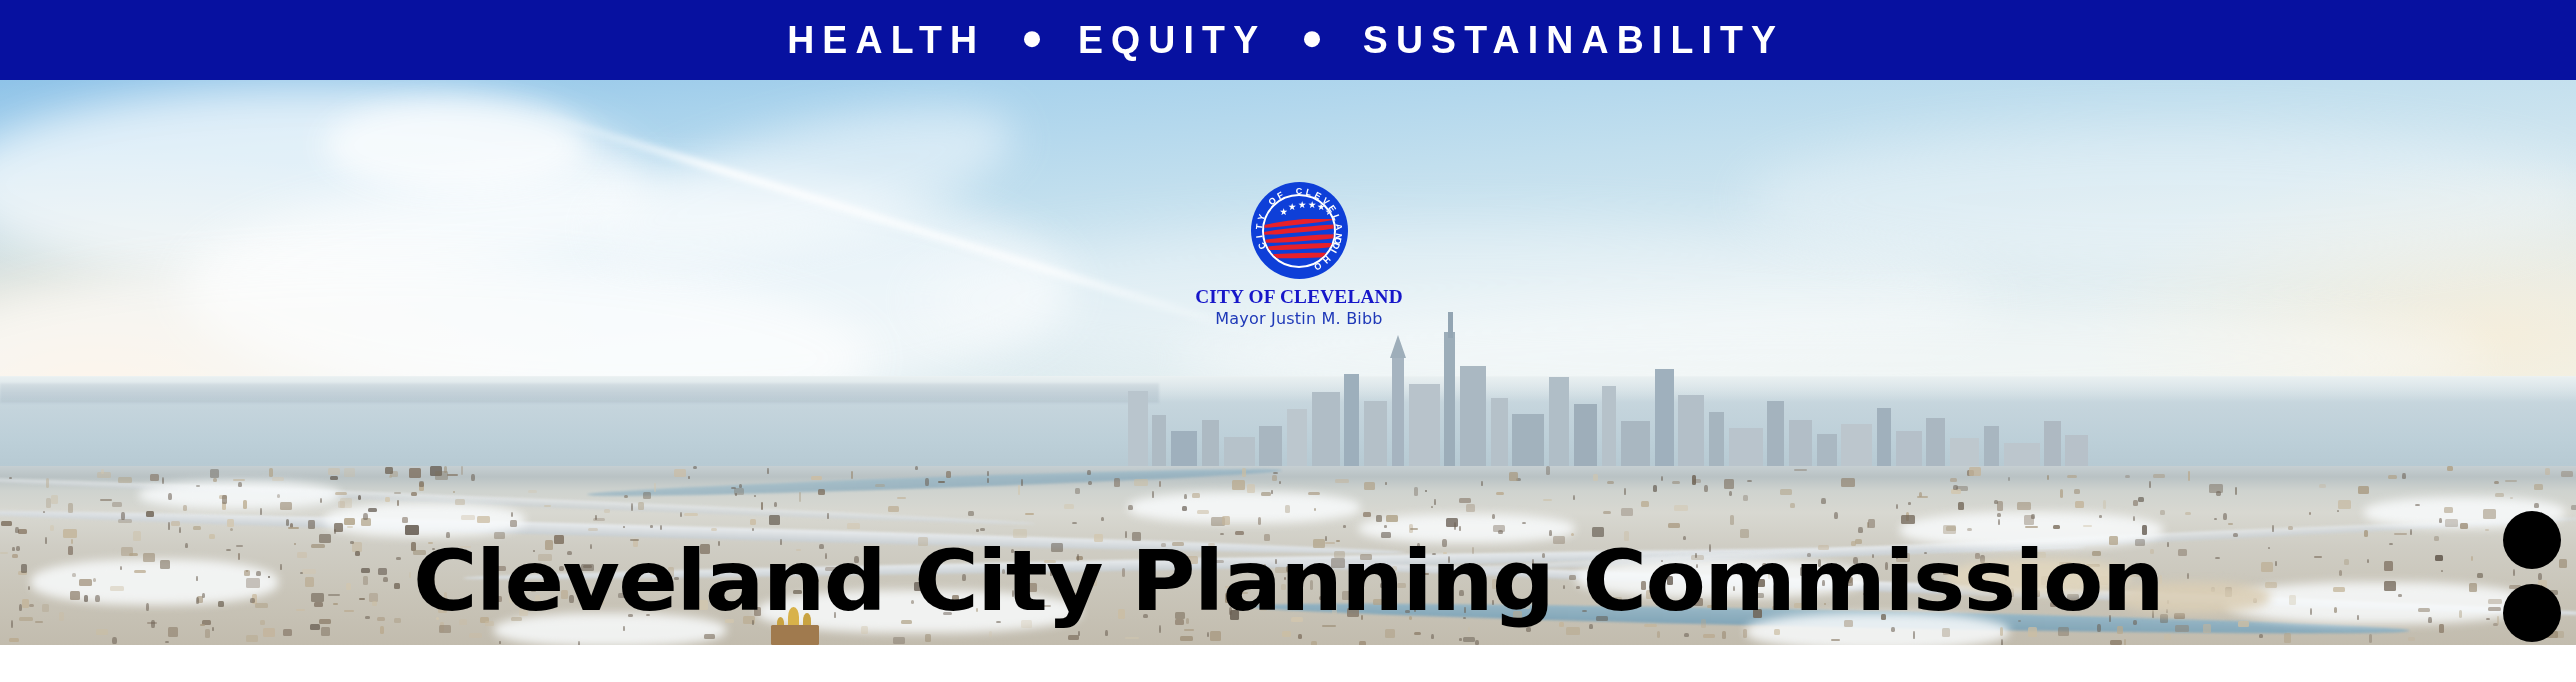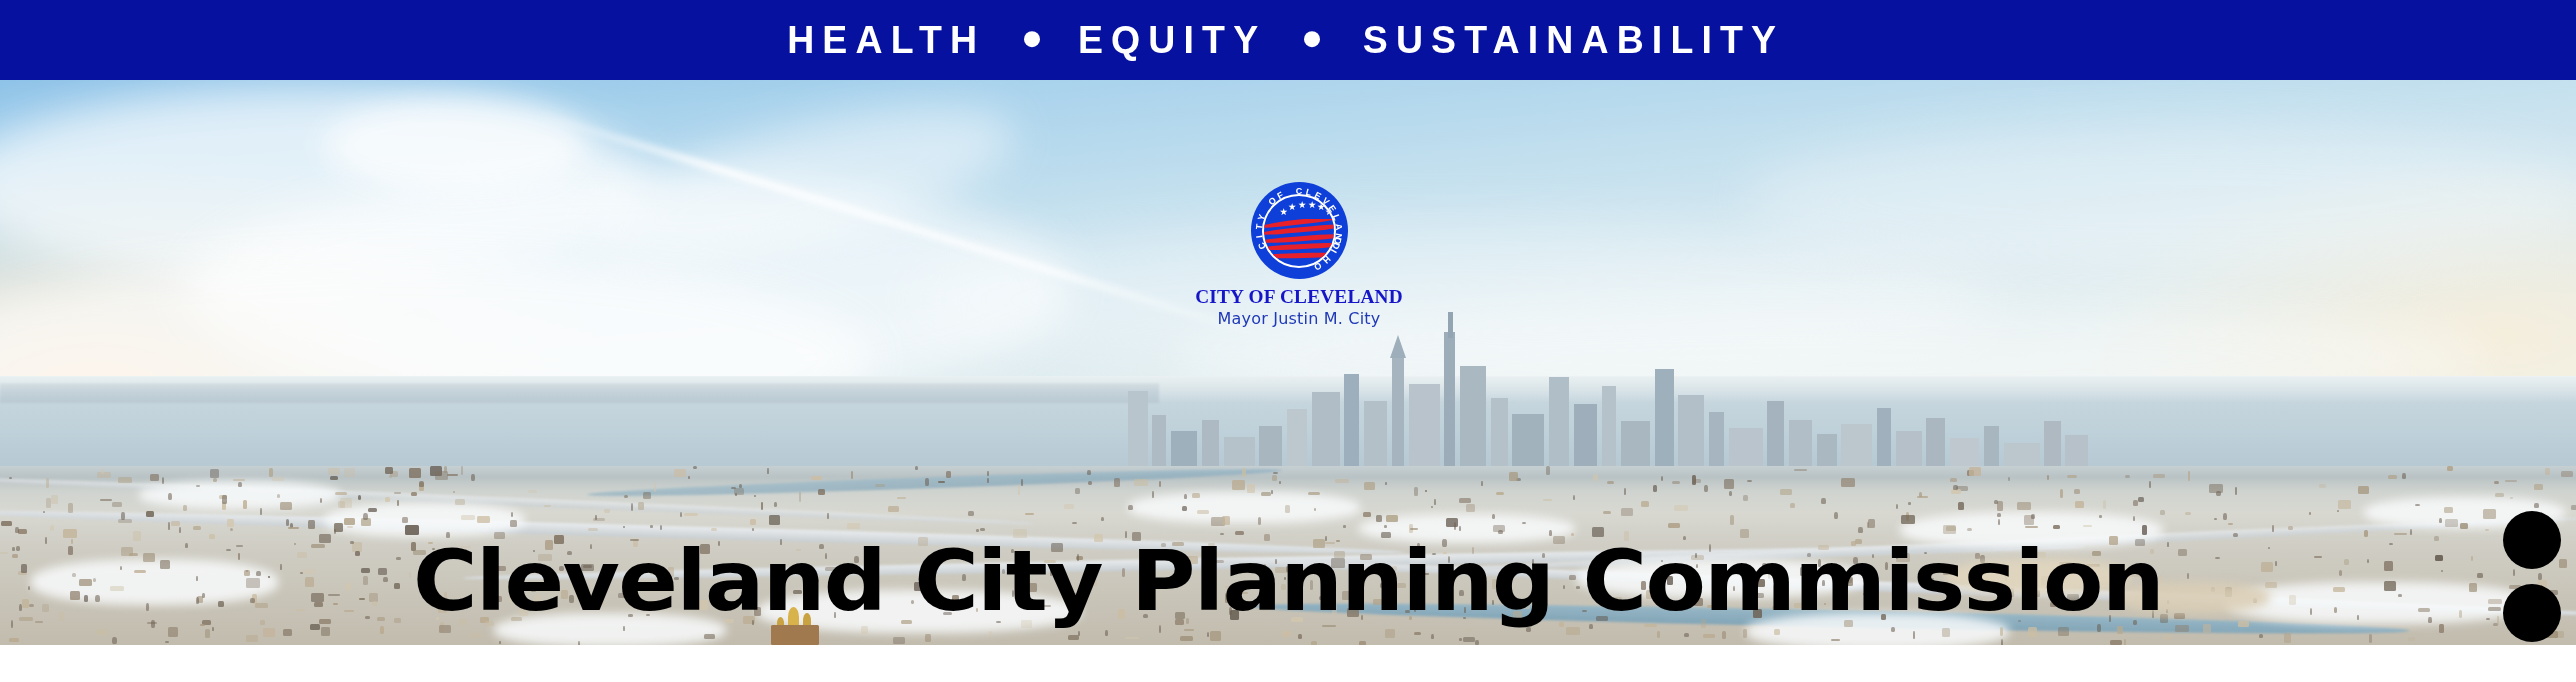--- a/index.html
+++ b/index.html
@@ -1128,21 +1128,21 @@
             <div class="seal-star" style="left: 15.4px; top: 12.4px;">★</div>
             <div class="seal-star" style="left: 24px; top: 7.7px;">★</div>
             <div class="seal-star" style="left: 34px; top: 5.4px;">★</div>
             <div class="seal-star" style="left: 44px; top: 5.4px;">★</div>
             <div class="seal-star" style="left: 53px; top: 7.7px;">★</div>
             <div class="seal-star" style="left: 61px; top: 12.4px;">★</div>
           </div>
       </div>
     </div>
     <div class="logo-title">CITY OF CLEVELAND</div>
-    <div class="logo-sub">Mayor Justin M. City</div>
+    <div class="logo-sub">Mayor Justin M. Bibb</div>
   </div>
 
   <div class="main-title">Cleveland City Planning Commission</div>
 
   <div class="social-rail">
     <div class="social-btn">
       <svg width="36" height="36" viewBox="0 0 46 46">
         <defs>
             <mask id="mYT">
           <rect width="46" height="46" fill="#fff"></rect>

